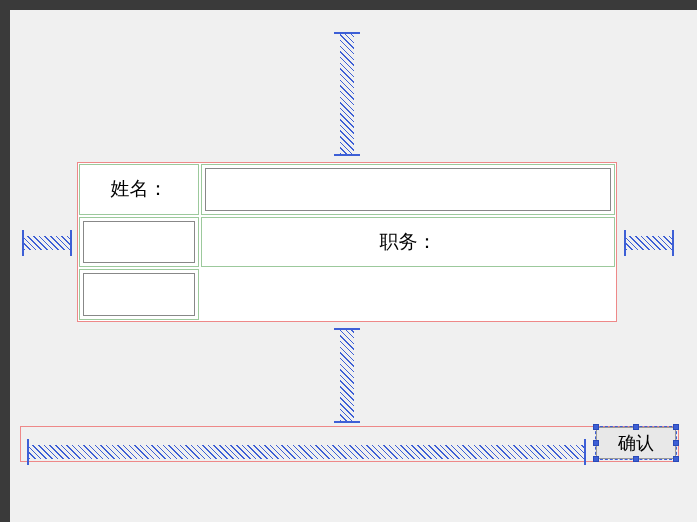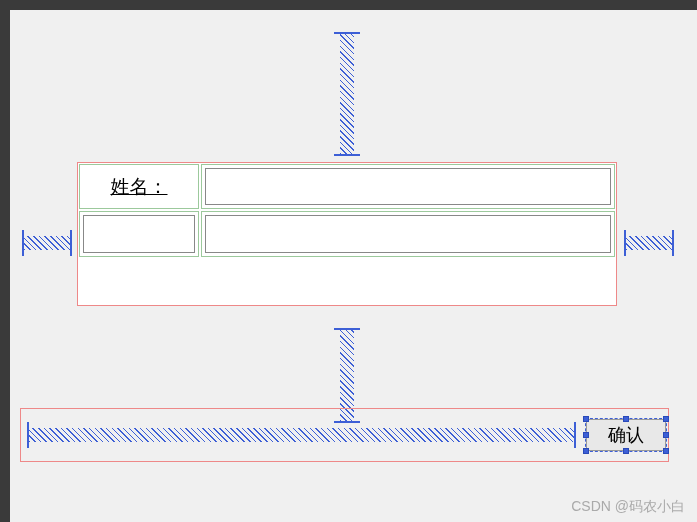--- a/index.html
+++ b/index.html
@@ -61,29 +61,28 @@
       background: #3d5fd6;
     }
     .spring-h::before { left: -2px; }
     .spring-h::after { right: -2px; }
     
     .form-container {
       position: absolute;
       top: 152px;
       left: 67px;
       width: 540px;
-      height: 144px;
+      height: 160px;
       border: 1px solid #e88;
       background: #fff;
       display: grid;
       grid-template-columns: 120px 1fr;
       grid-template-rows: repeat(3, 1fr);
       gap: 2px;
       padding: 1px;
-      text-decoration: underline;
     }
     .cell {
       border: 1px solid #9cc99c;
       background: #fff;
       display: flex;
       align-items: center;
     }
     .label-cell {
       justify-content: center;
       font-size: 19px;
@@ -99,25 +98,25 @@
       background: #fff;
       padding: 2px 4px;
       font-size: 15px;
       outline: none;
     }
     
     .bottom-row {
       position: absolute;
       bottom: 60px;
       left: 10px;
-      right: 28px;
-      height: 54px;
+      right: 18px;
+      height: 36px;
       border: 1px solid #e88;
       display: flex;
-      align-items: center;
+      align-items: flex-end;
       padding: 2px;
     }
     .bottom-spring {
       flex: 1;
       height: 14px;
       position: relative;
       background-image: repeating-linear-gradient(
         45deg,
         #3d5fd6 0, #3d5fd6 1px, transparent 1px, transparent 4px
       );
@@ -186,20 +185,23 @@
   <div class="form-container">
     <div class="cell label-cell">
         <span>姓名：</span>
       </div>
     <div class="cell input-cell">
       <input class="text-input" type="text" value="" style="">
     </div>
     <div class="cell input-cell">
       <input class="text-input" type="text" value="" style="">
     </div>
+    <div class="cell label-cell">
+        <span>职务：</span>
+      </div>
     <div class="cell input-cell">
       <input class="text-input" type="text" value="" style="">
     </div>
   </div>
 
   <div class="spring-h" style="top:226px; left:614px; width:50px;"></div>
 
   <div class="spring-v" style="top:318px; left:330px; height:95px;"></div>
 
   <div class="bottom-row">
@@ -210,15 +212,14 @@
       <span class="handle h-tc"></span>
       <span class="handle h-tr"></span>
       <span class="handle h-ml"></span>
       <span class="handle h-mr"></span>
       <span class="handle h-bl"></span>
       <span class="handle h-bc"></span>
       <span class="handle h-br"></span>
     </button>
   </div>
 
-  <div class="watermark">CSDN @码农小白</div>
 
 </div>
 
 </body></html>

